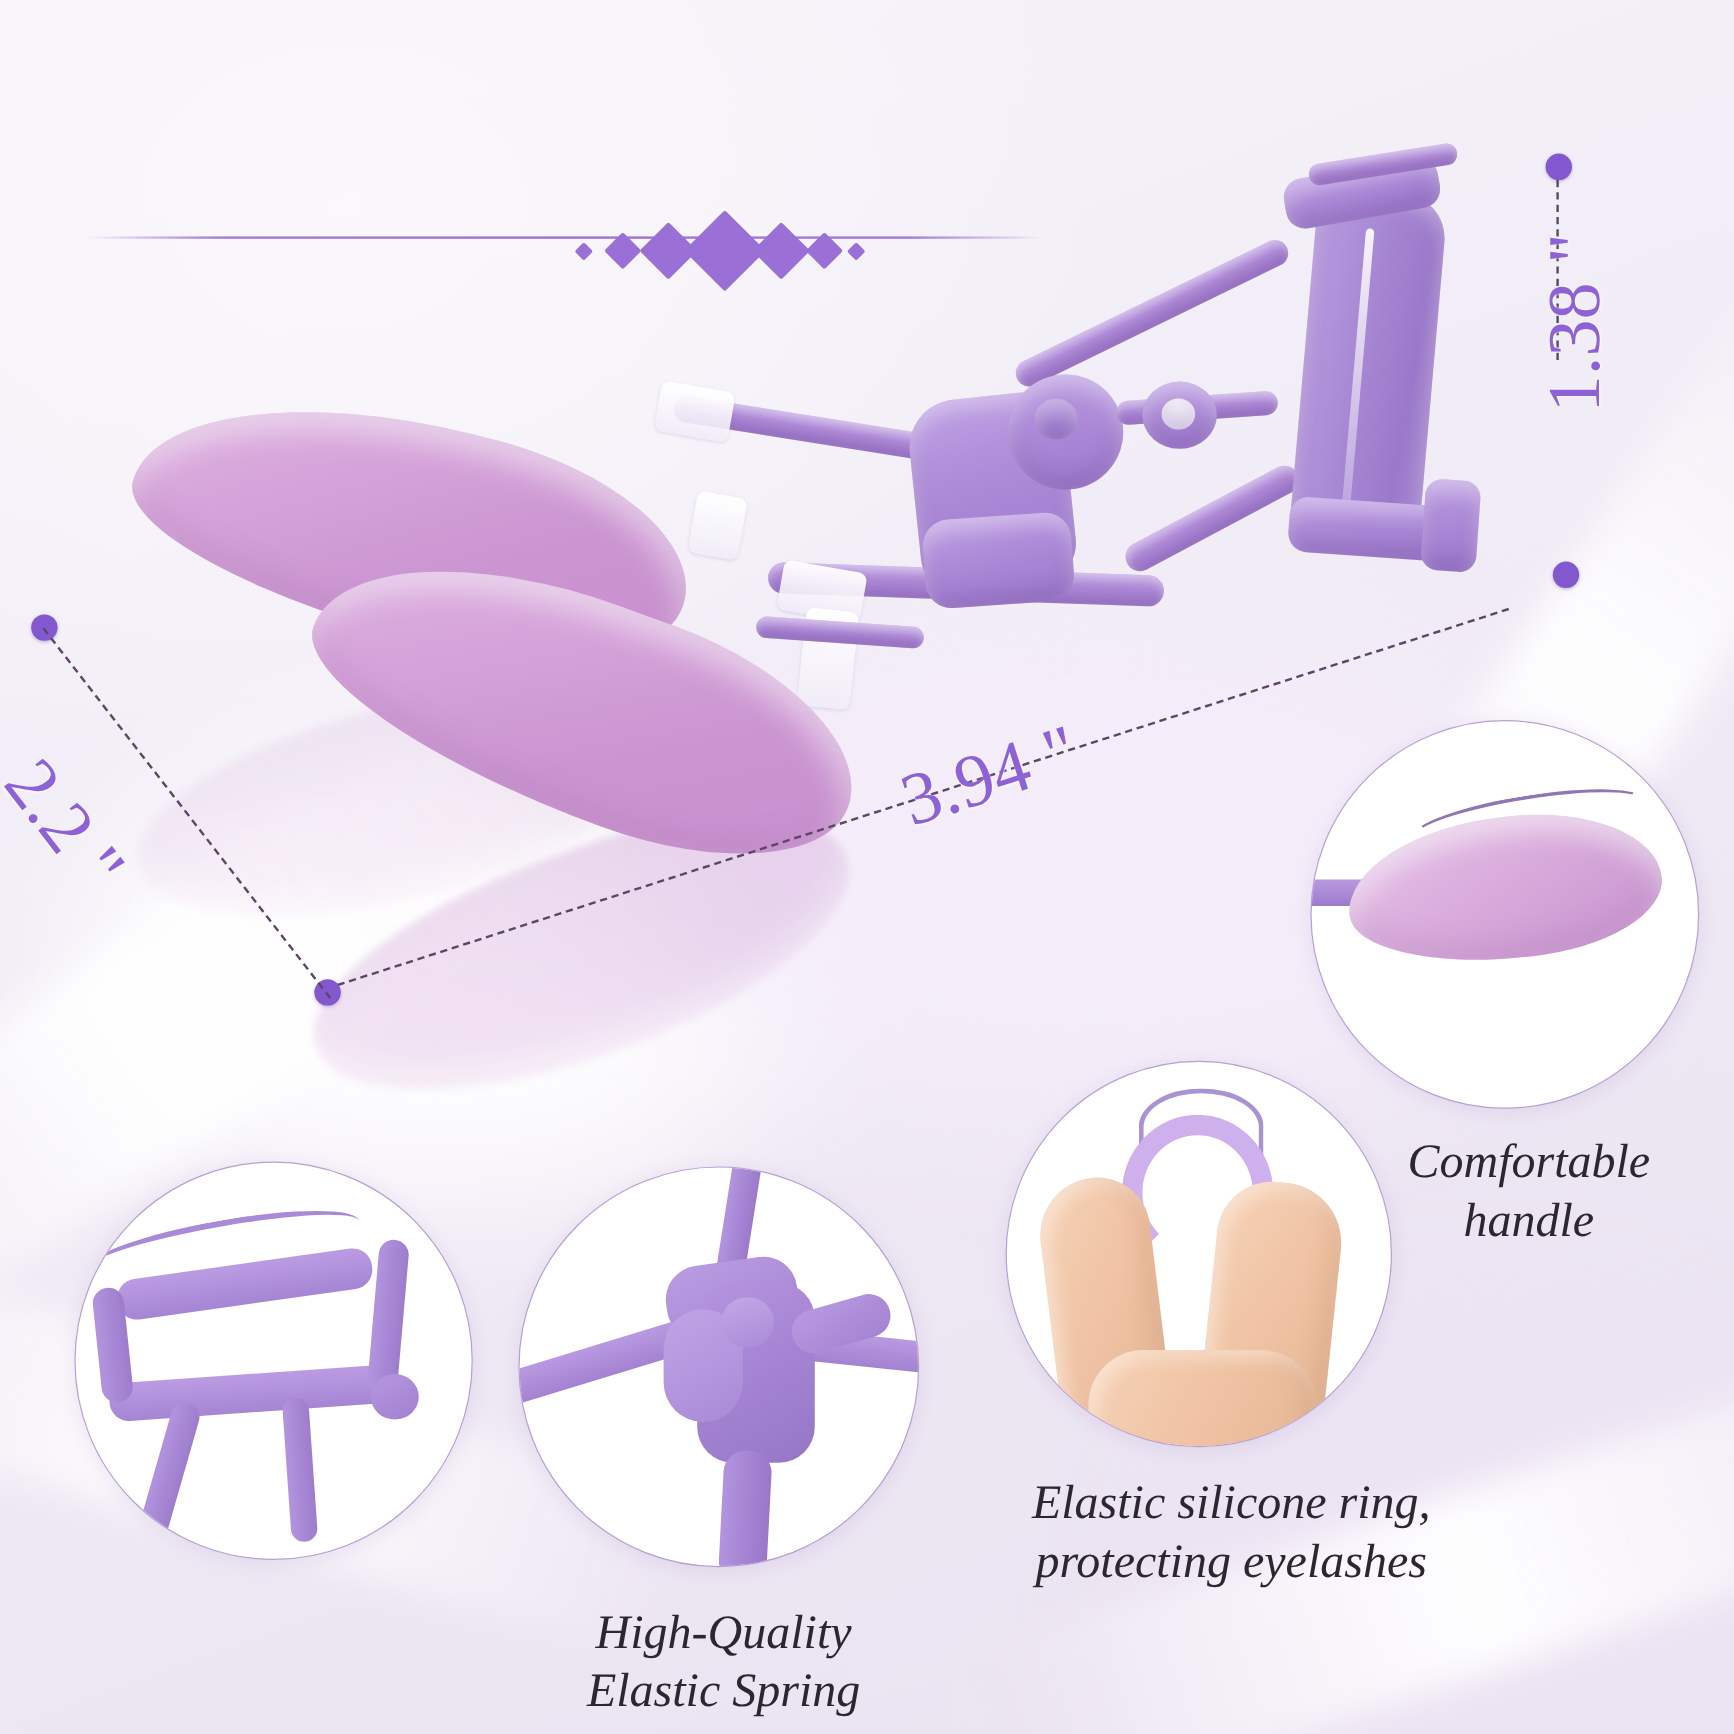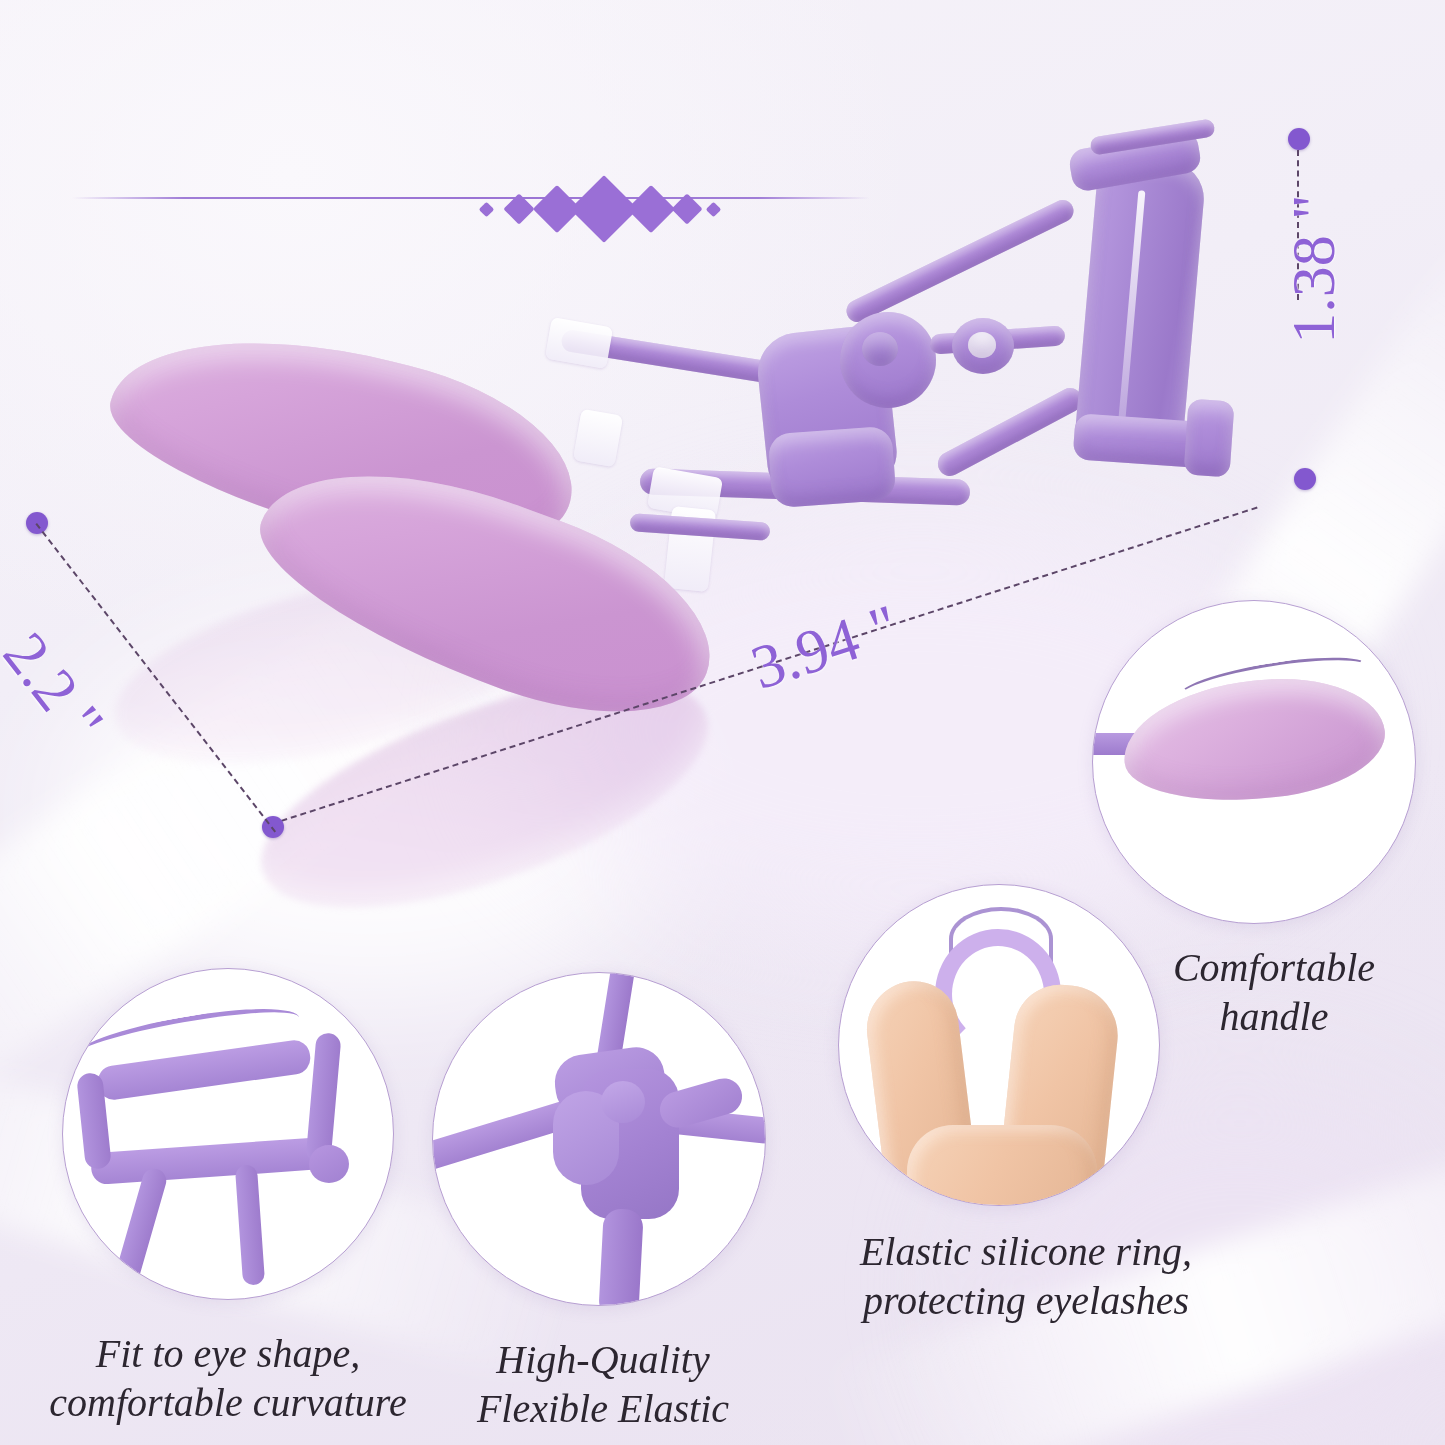--- a/index.html
+++ b/index.html
@@ -310,22 +310,20 @@
       <div style="position:absolute; left:248px; top:64px; width:25px; height:130px; border-radius:13px;
            background:linear-gradient(90deg,#b294de,#9e7ccd); transform:rotate(5deg);"></div>
       <div style="position:absolute; left:66px; top:198px; width:24px; height:120px; border-radius:12px;
            background:linear-gradient(90deg,#b294de,#9e7ccd); transform:rotate(16deg);"></div>
       <div style="position:absolute; left:176px; top:196px; width:22px; height:120px; border-radius:11px;
            background:linear-gradient(90deg,#b294de,#9e7ccd); transform:rotate(-4deg);"></div>
       <div style="position:absolute; left:246px; top:176px; width:40px; height:38px; border-radius:50%;
            background:linear-gradient(150deg,#b796e0,#a181d1);"></div>
     </div>
   </div>
-  <div class="caption" style="left:22px; top:1330px; width:412px;">Fit to eye shape,
-comfortable curvature</div>
 
   <div class="circle" style="left:432px; top:972px; width:332px; height:332px;">
     <div class="circle-inner">
       <div style="position:absolute; left:-20px; top:142px; width:210px; height:28px; border-radius:14px;
            background:linear-gradient(180deg,#b99ae1,#a382d1); transform:rotate(-17deg);"></div>
       <div style="position:absolute; left:170px; top:138px; width:200px; height:26px; border-radius:13px;
            background:linear-gradient(180deg,#b99ae1,#a382d1); transform:rotate(6deg);"></div>
       <div style="position:absolute; left:168px; top:-26px; width:24px; height:170px; border-radius:12px;
            background:linear-gradient(90deg,#b294de,#9c79cb); transform:rotate(9deg);"></div>
       <div style="position:absolute; left:216px; top:6px; width:120px; height:22px; border-radius:11px;
@@ -338,21 +336,21 @@
            background:linear-gradient(150deg,#c0a4e6,#a88ad6);"></div>
       <div style="position:absolute; left:168px; top:108px; width:44px; height:42px; border-radius:50%;
            background:linear-gradient(160deg,#c3a8e8,#a98ad7);"></div>
       <div style="position:absolute; left:168px; top:236px; width:40px; height:110px; border-radius:18px;
            background:linear-gradient(90deg,#b294de,#9a77ca); transform:rotate(3deg);"></div>
       <div style="position:absolute; left:226px; top:112px; width:84px; height:36px; border-radius:18px;
            background:linear-gradient(160deg,#b99ae1,#a382d1); transform:rotate(-16deg);"></div>
     </div>
   </div>
   <div class="caption" style="left:438px; top:1336px; width:330px;">High-Quality
-Flexible Elastic</div>
+Elastic Spring</div>
 
   <div class="circle" style="left:838px; top:884px; width:320px; height:320px;">
     <div class="circle-inner">
 
       <div style="position:absolute; left:110px; top:22px; width:96px; height:60px;
            border-radius:50% 50% 0 0; border:4px solid #8f6fc4; border-bottom:none; opacity:.75;"></div>
 
       <div class="silring" style="left:96px; top:44px; width:92px; height:96px;"></div>
 
       <div class="finger" style="left:36px; top:96px; width:92px; height:228px;

